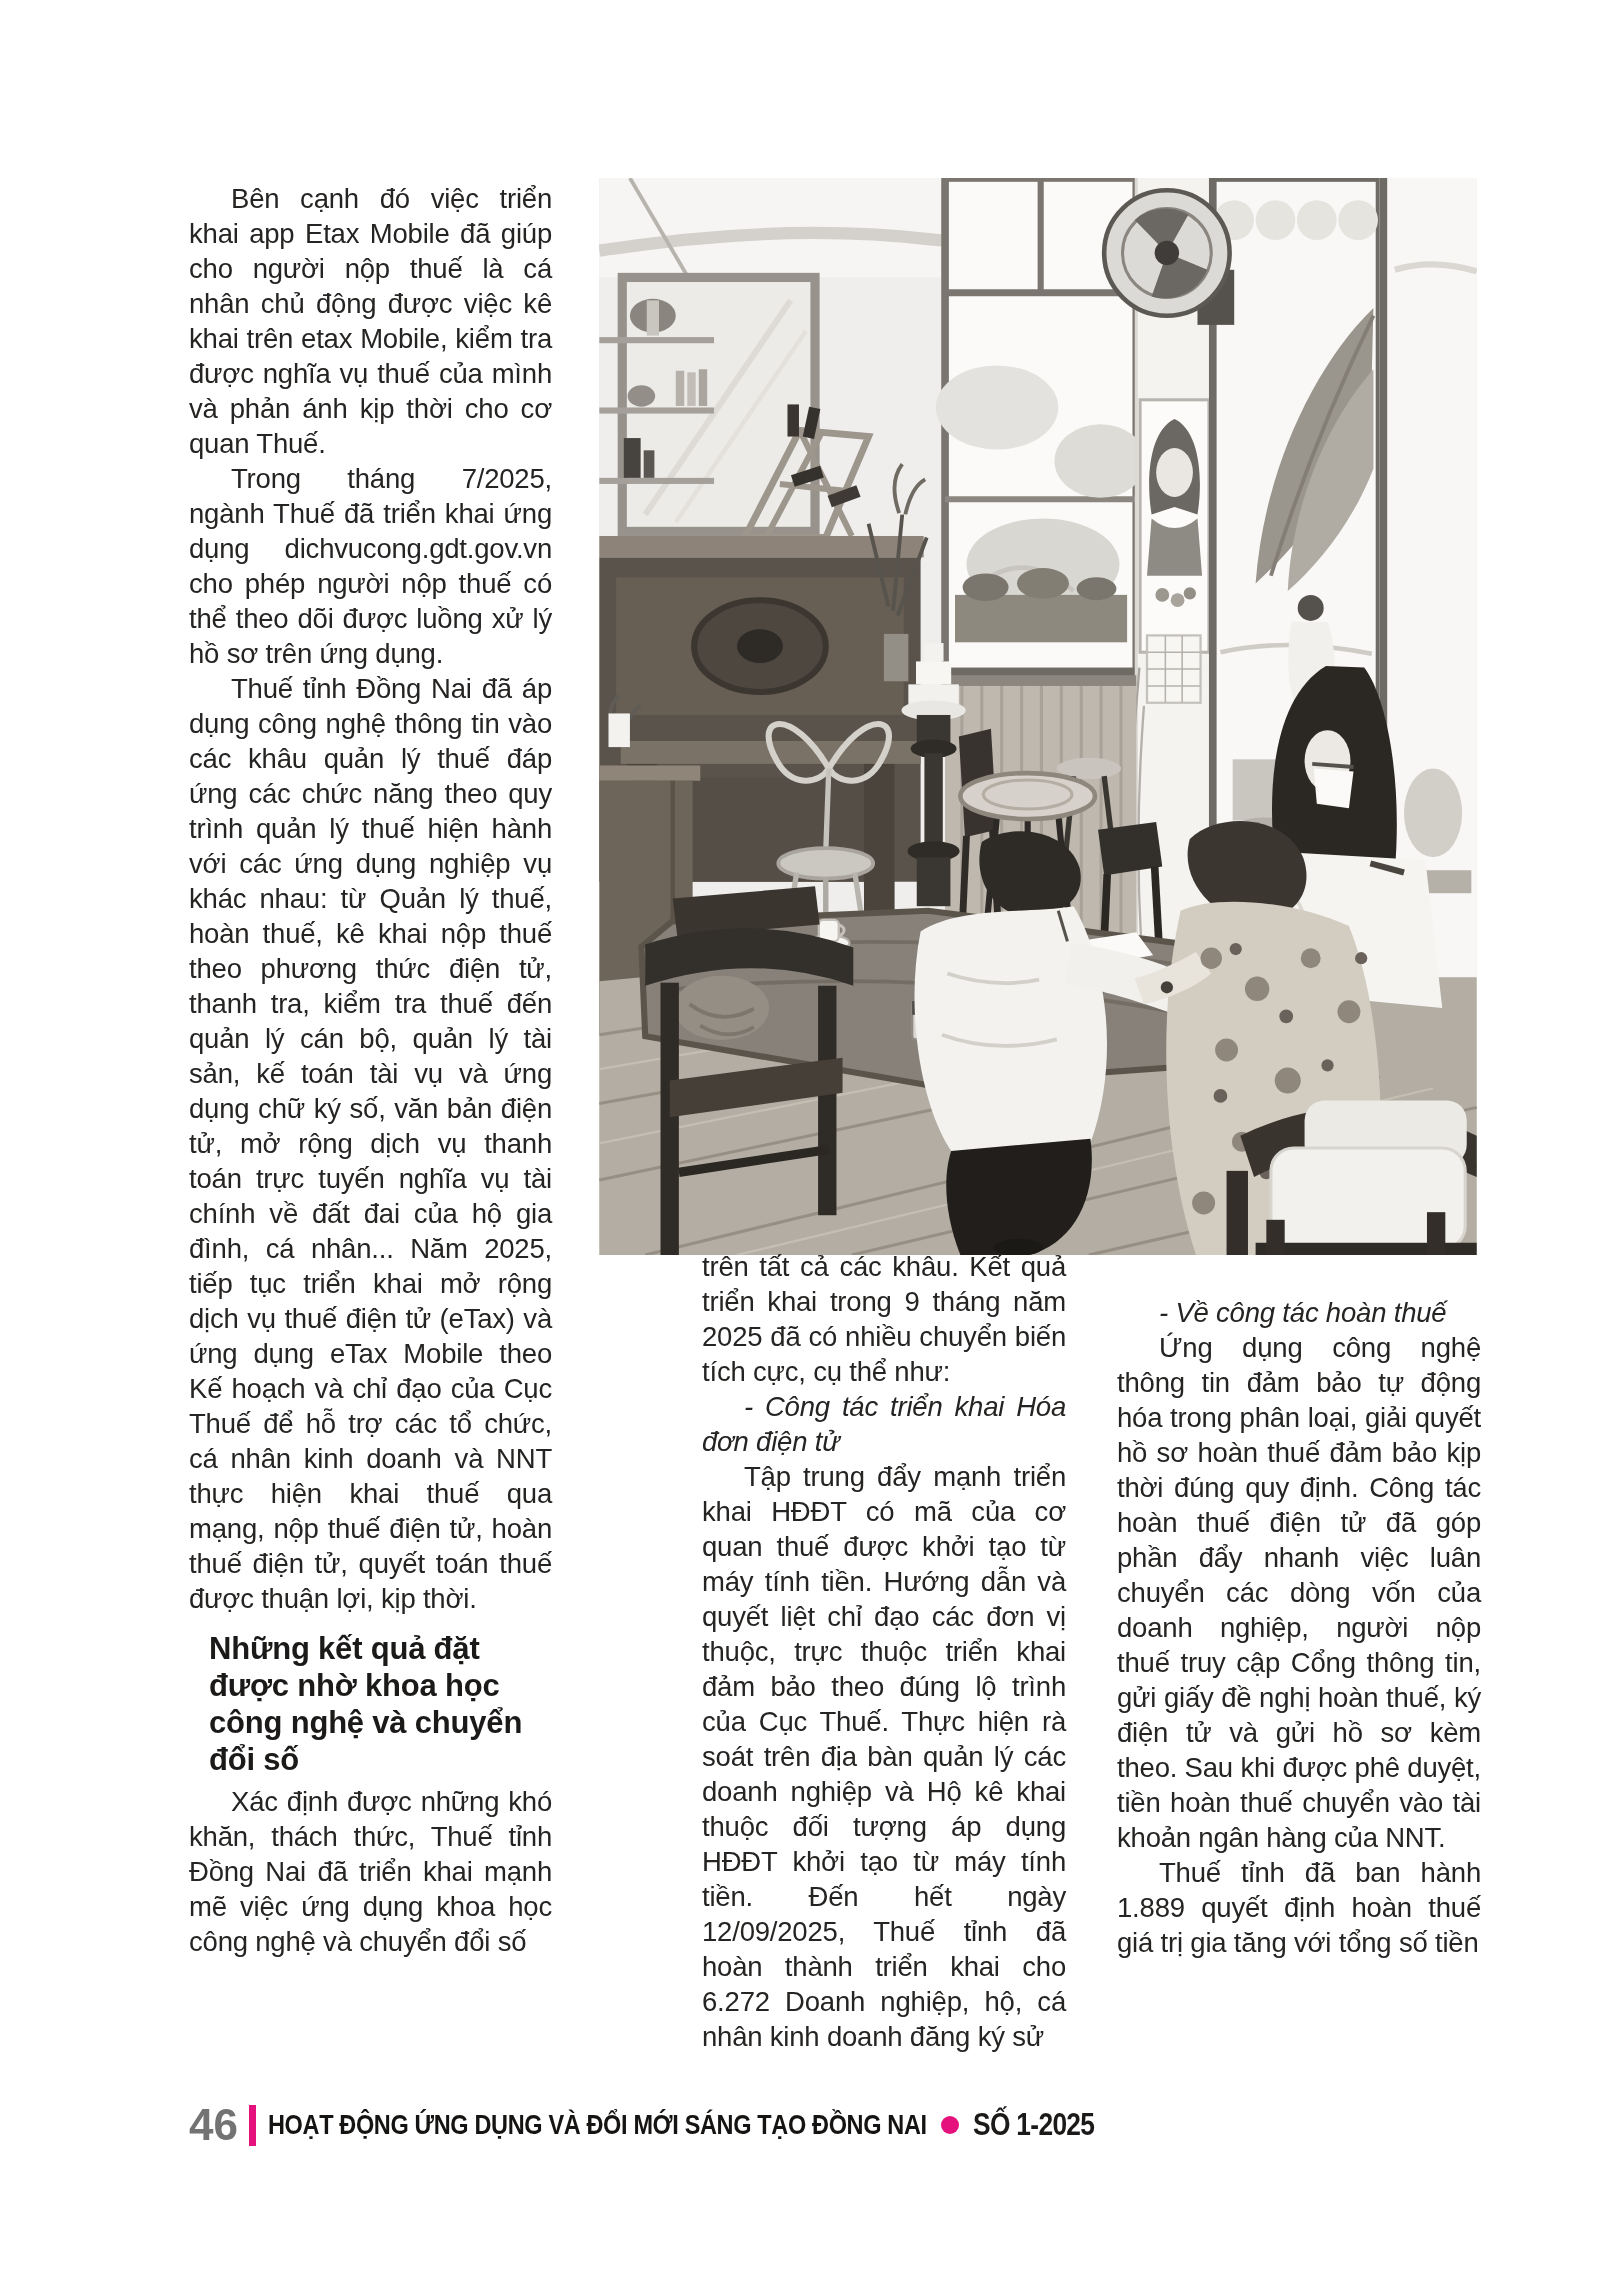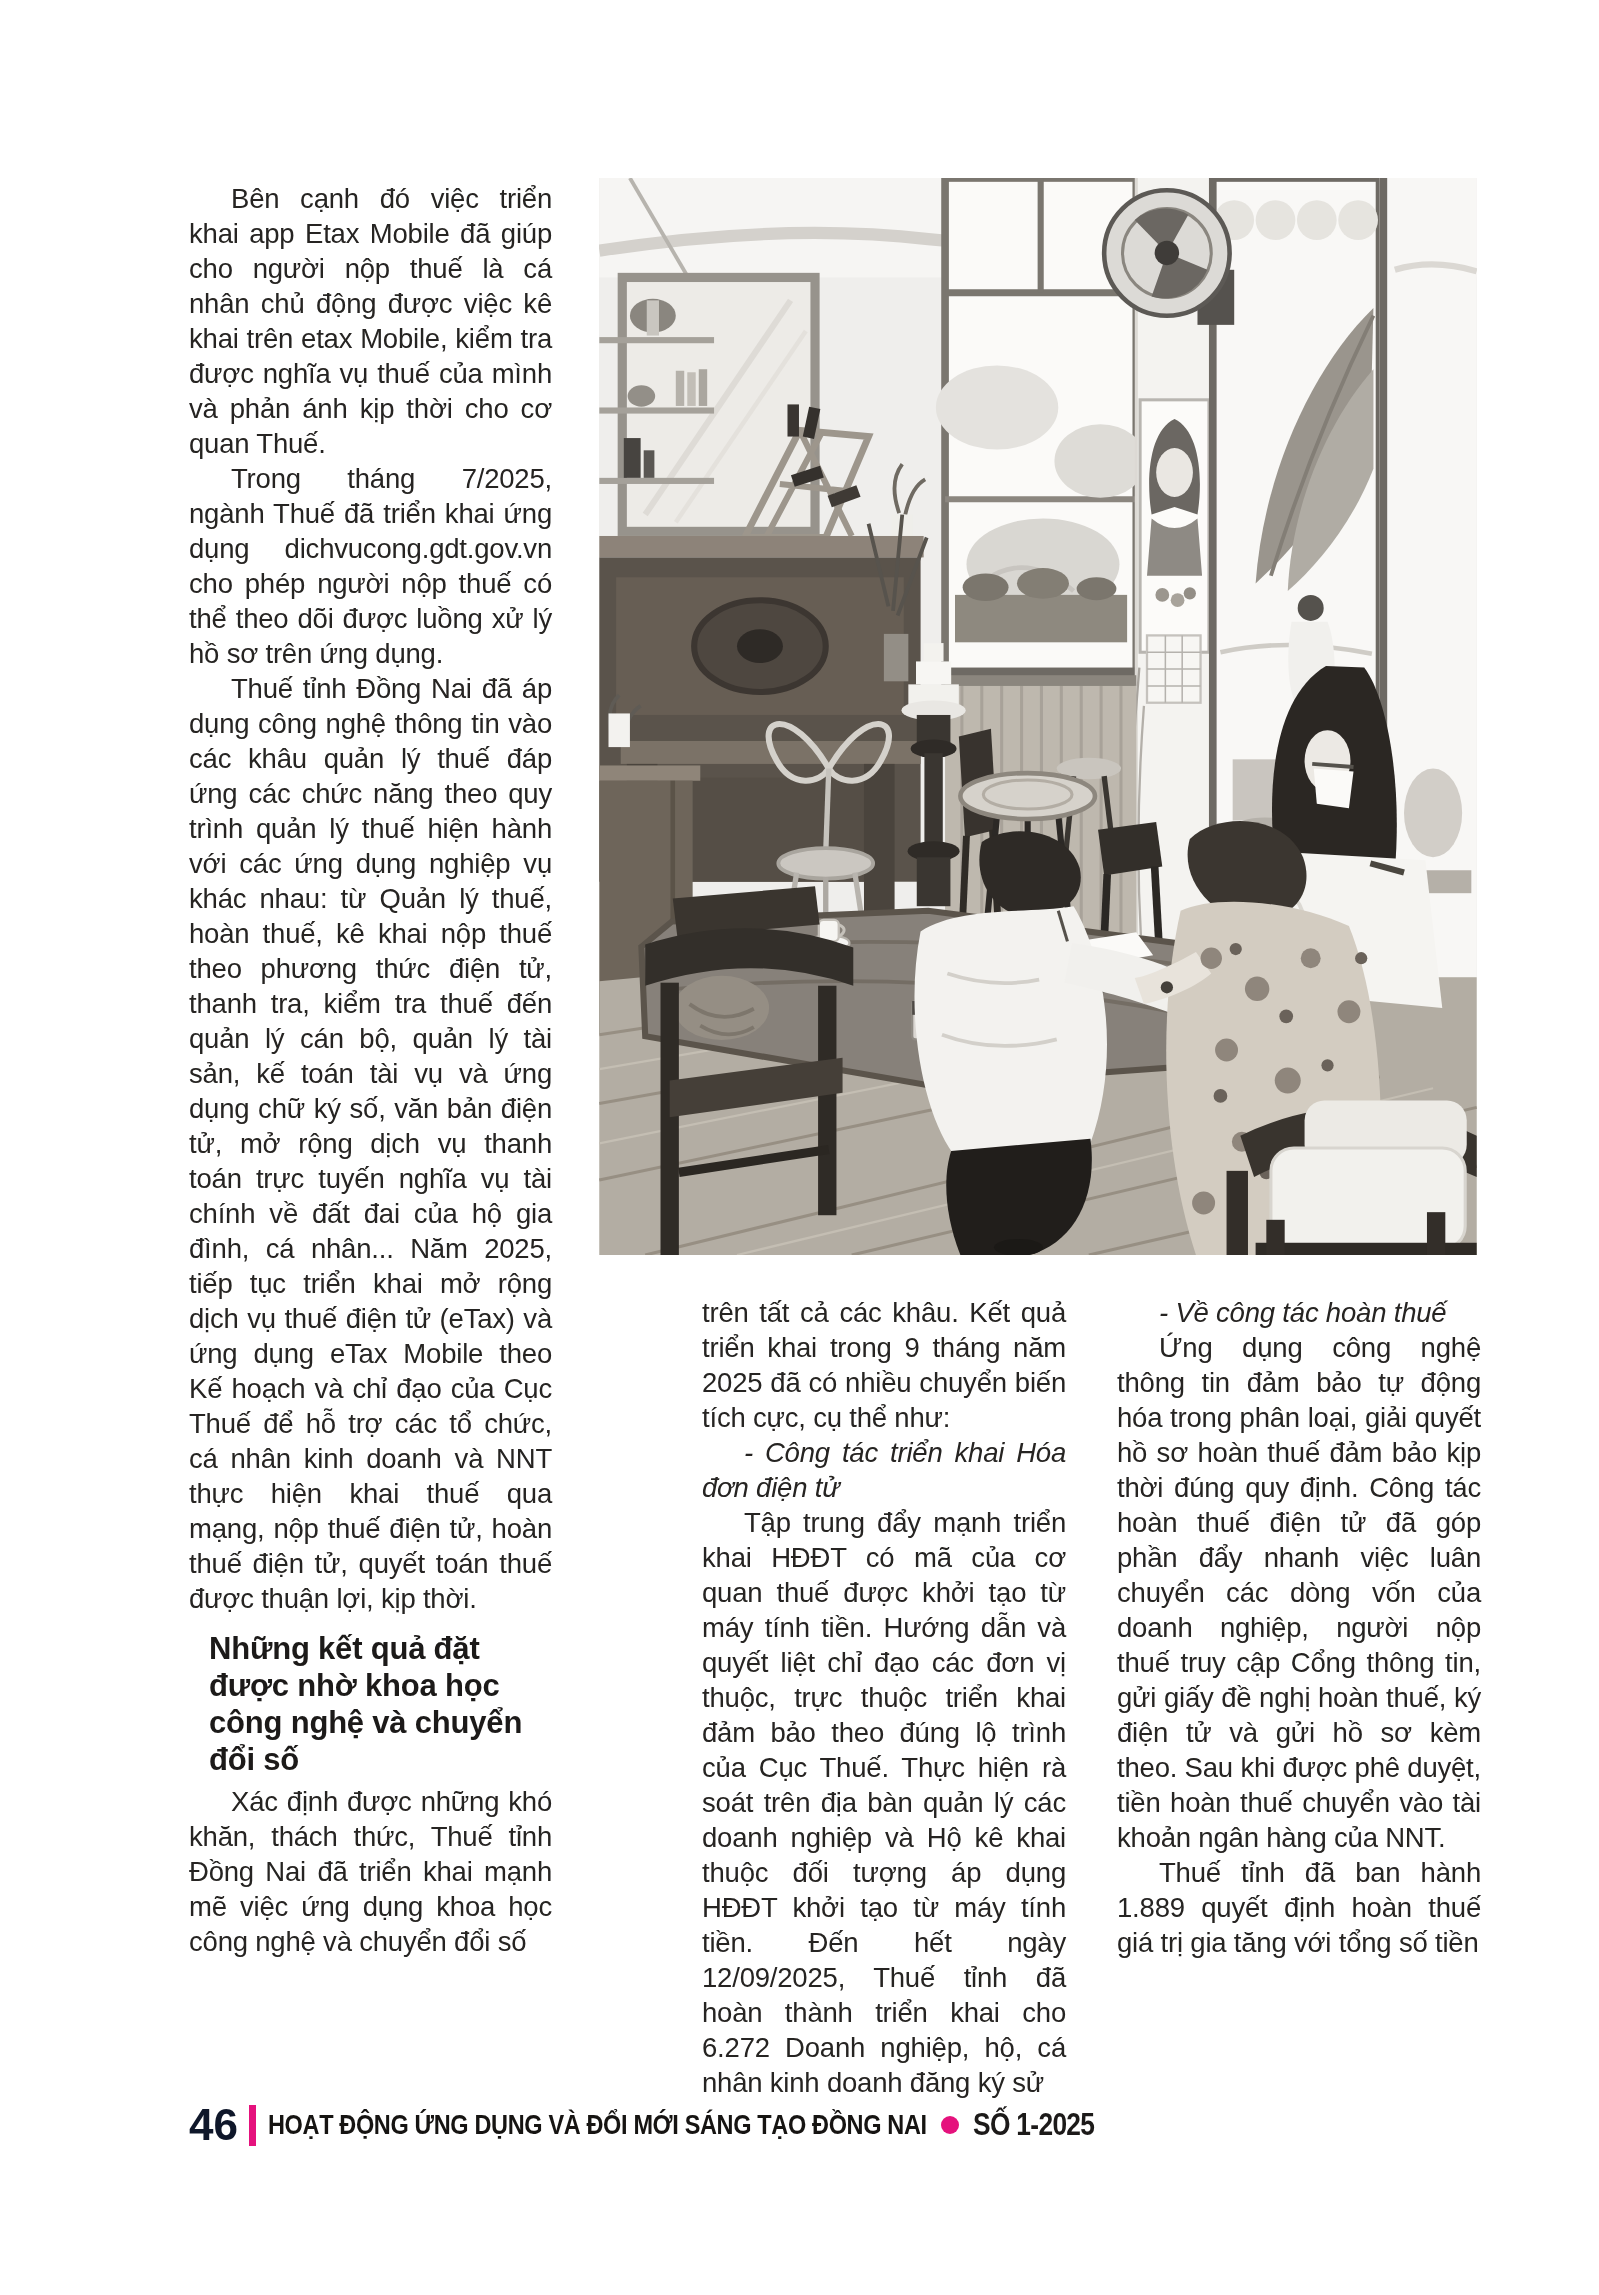--- a/index.html
+++ b/index.html
@@ -1,32 +1,32 @@
 <!DOCTYPE html>
 <html style="font-size:12.2px"><head>
 <meta charset="utf-8">
 <style>
   html,body{margin:0;padding:0;background:#ffffff;}
   #canvas{position:relative;width:1585px;height:2295px;background:#ffffff;overflow:hidden;
           font-family:"Liberation Sans","DejaVu Sans",sans-serif;color:#262422;}
   .col{position:absolute;text-align:justify;font-size:27.5px;line-height:35px;letter-spacing:-0.2px;}
   #col-left{left:189px;top:181px;width:363px;}
-  #col-mid{left:702px;top:1295px;width:364px;}
+  #col-mid{left:702px;top:1249px;width:364px;}
   #col-right{left:1117px;top:1295px;width:364px;}
   .col p{margin:0;text-indent:42px;}
   .col p.noindent{text-indent:0;}
   .col p.ital{font-style:italic;}
   .col h3{font-size:31px;line-height:37px;font-weight:bold;color:#1c1a19;
           margin:13.8px 0 6.1px 20px;text-align:left;letter-spacing:-0.2px;}
   #photo{position:absolute;left:599px;top:178px;width:878px;height:1077px;margin:0;
          background:#efeeec;overflow:hidden;}
   #photo svg{display:block;}
   #footer{position:absolute;left:189px;top:2098px;width:1301px;height:54px;
           display:flex;align-items:center;}
-  .pageno{font-size:44px;font-weight:bold;color:#0f172a;line-height:1;text-align:right;}
+  .pageno{font-size:44px;font-weight:bold;color:#737373;line-height:1;text-align:right;}
   .footbar{width:6.9px;height:41px;background:#e5127d;margin:0 12.2px 0 10.7px;}
   .foottitle{font-size:27px;font-weight:800;color:#161412;letter-spacing:-0.4px;
              transform:scaleX(0.87);transform-origin:left center;white-space:nowrap;}
   .footdot{width:18.4px;height:18.4px;border-radius:50%;background:#e5127d;margin:0 13.8px 0 -84px;}
   .footissue{font-size:31px;font-weight:700;color:#1c1a19;letter-spacing:-0.8px;
              transform:scaleX(0.85);transform-origin:left center;white-space:nowrap;}
 </style>
 </head>
 <body>
 

